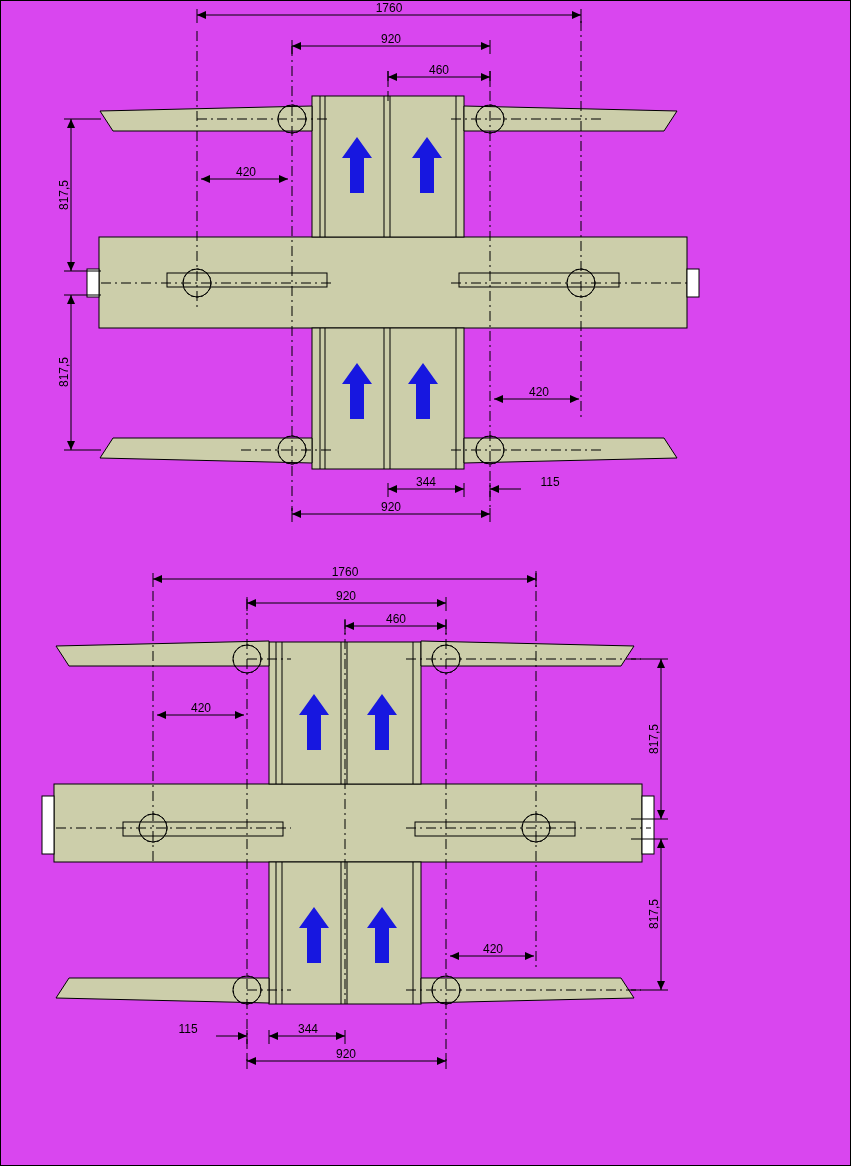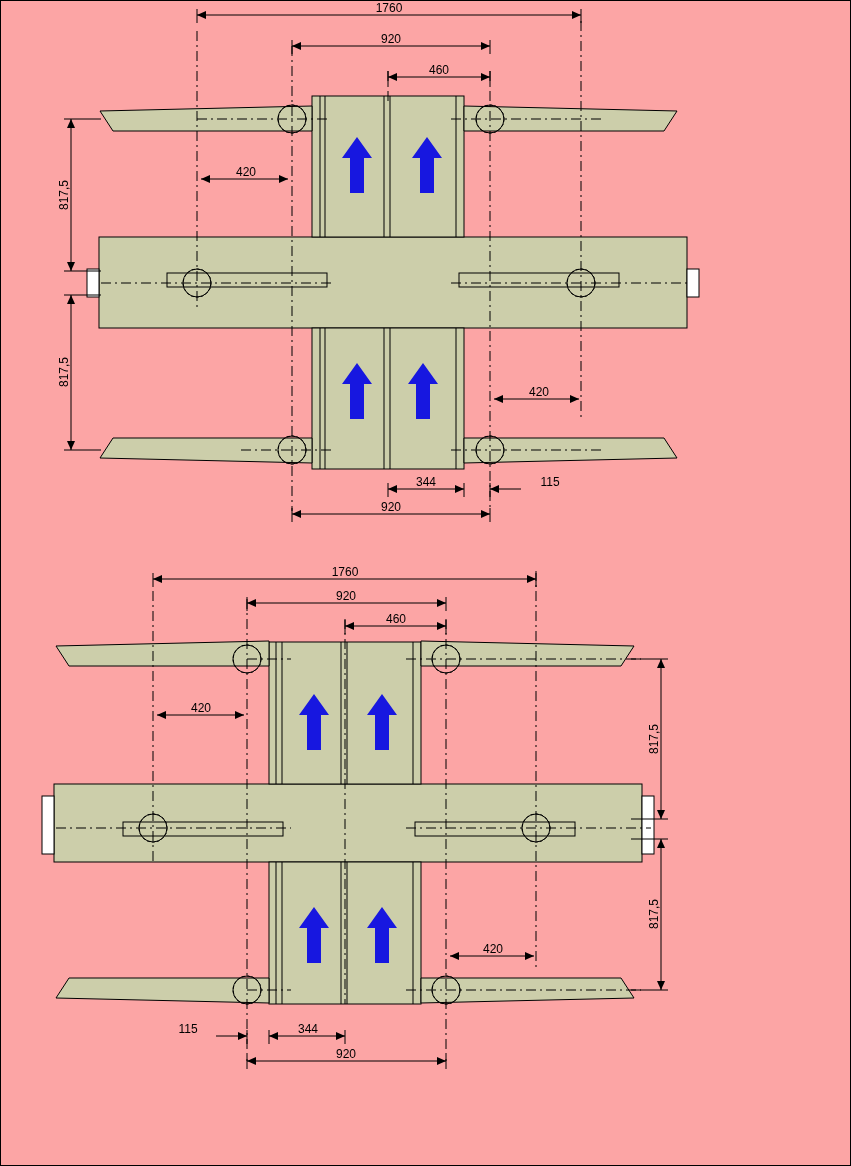--- a/index.html
+++ b/index.html
@@ -7,21 +7,21 @@
     padding: 0;
     background: #ffffff;
   }
   body {
     font-family: "Liberation Sans", sans-serif;
   }
   #page {
     position: relative;
     width: 851px;
     height: 1166px;
-    background: #fca5a5;
+    background: #d946ef;
     border: 1px solid #000000;
     box-sizing: border-box;
     overflow: hidden;
   }
   .svg-root {
     position: absolute;
     top: 0;
     left: 0;
   }
   text {

